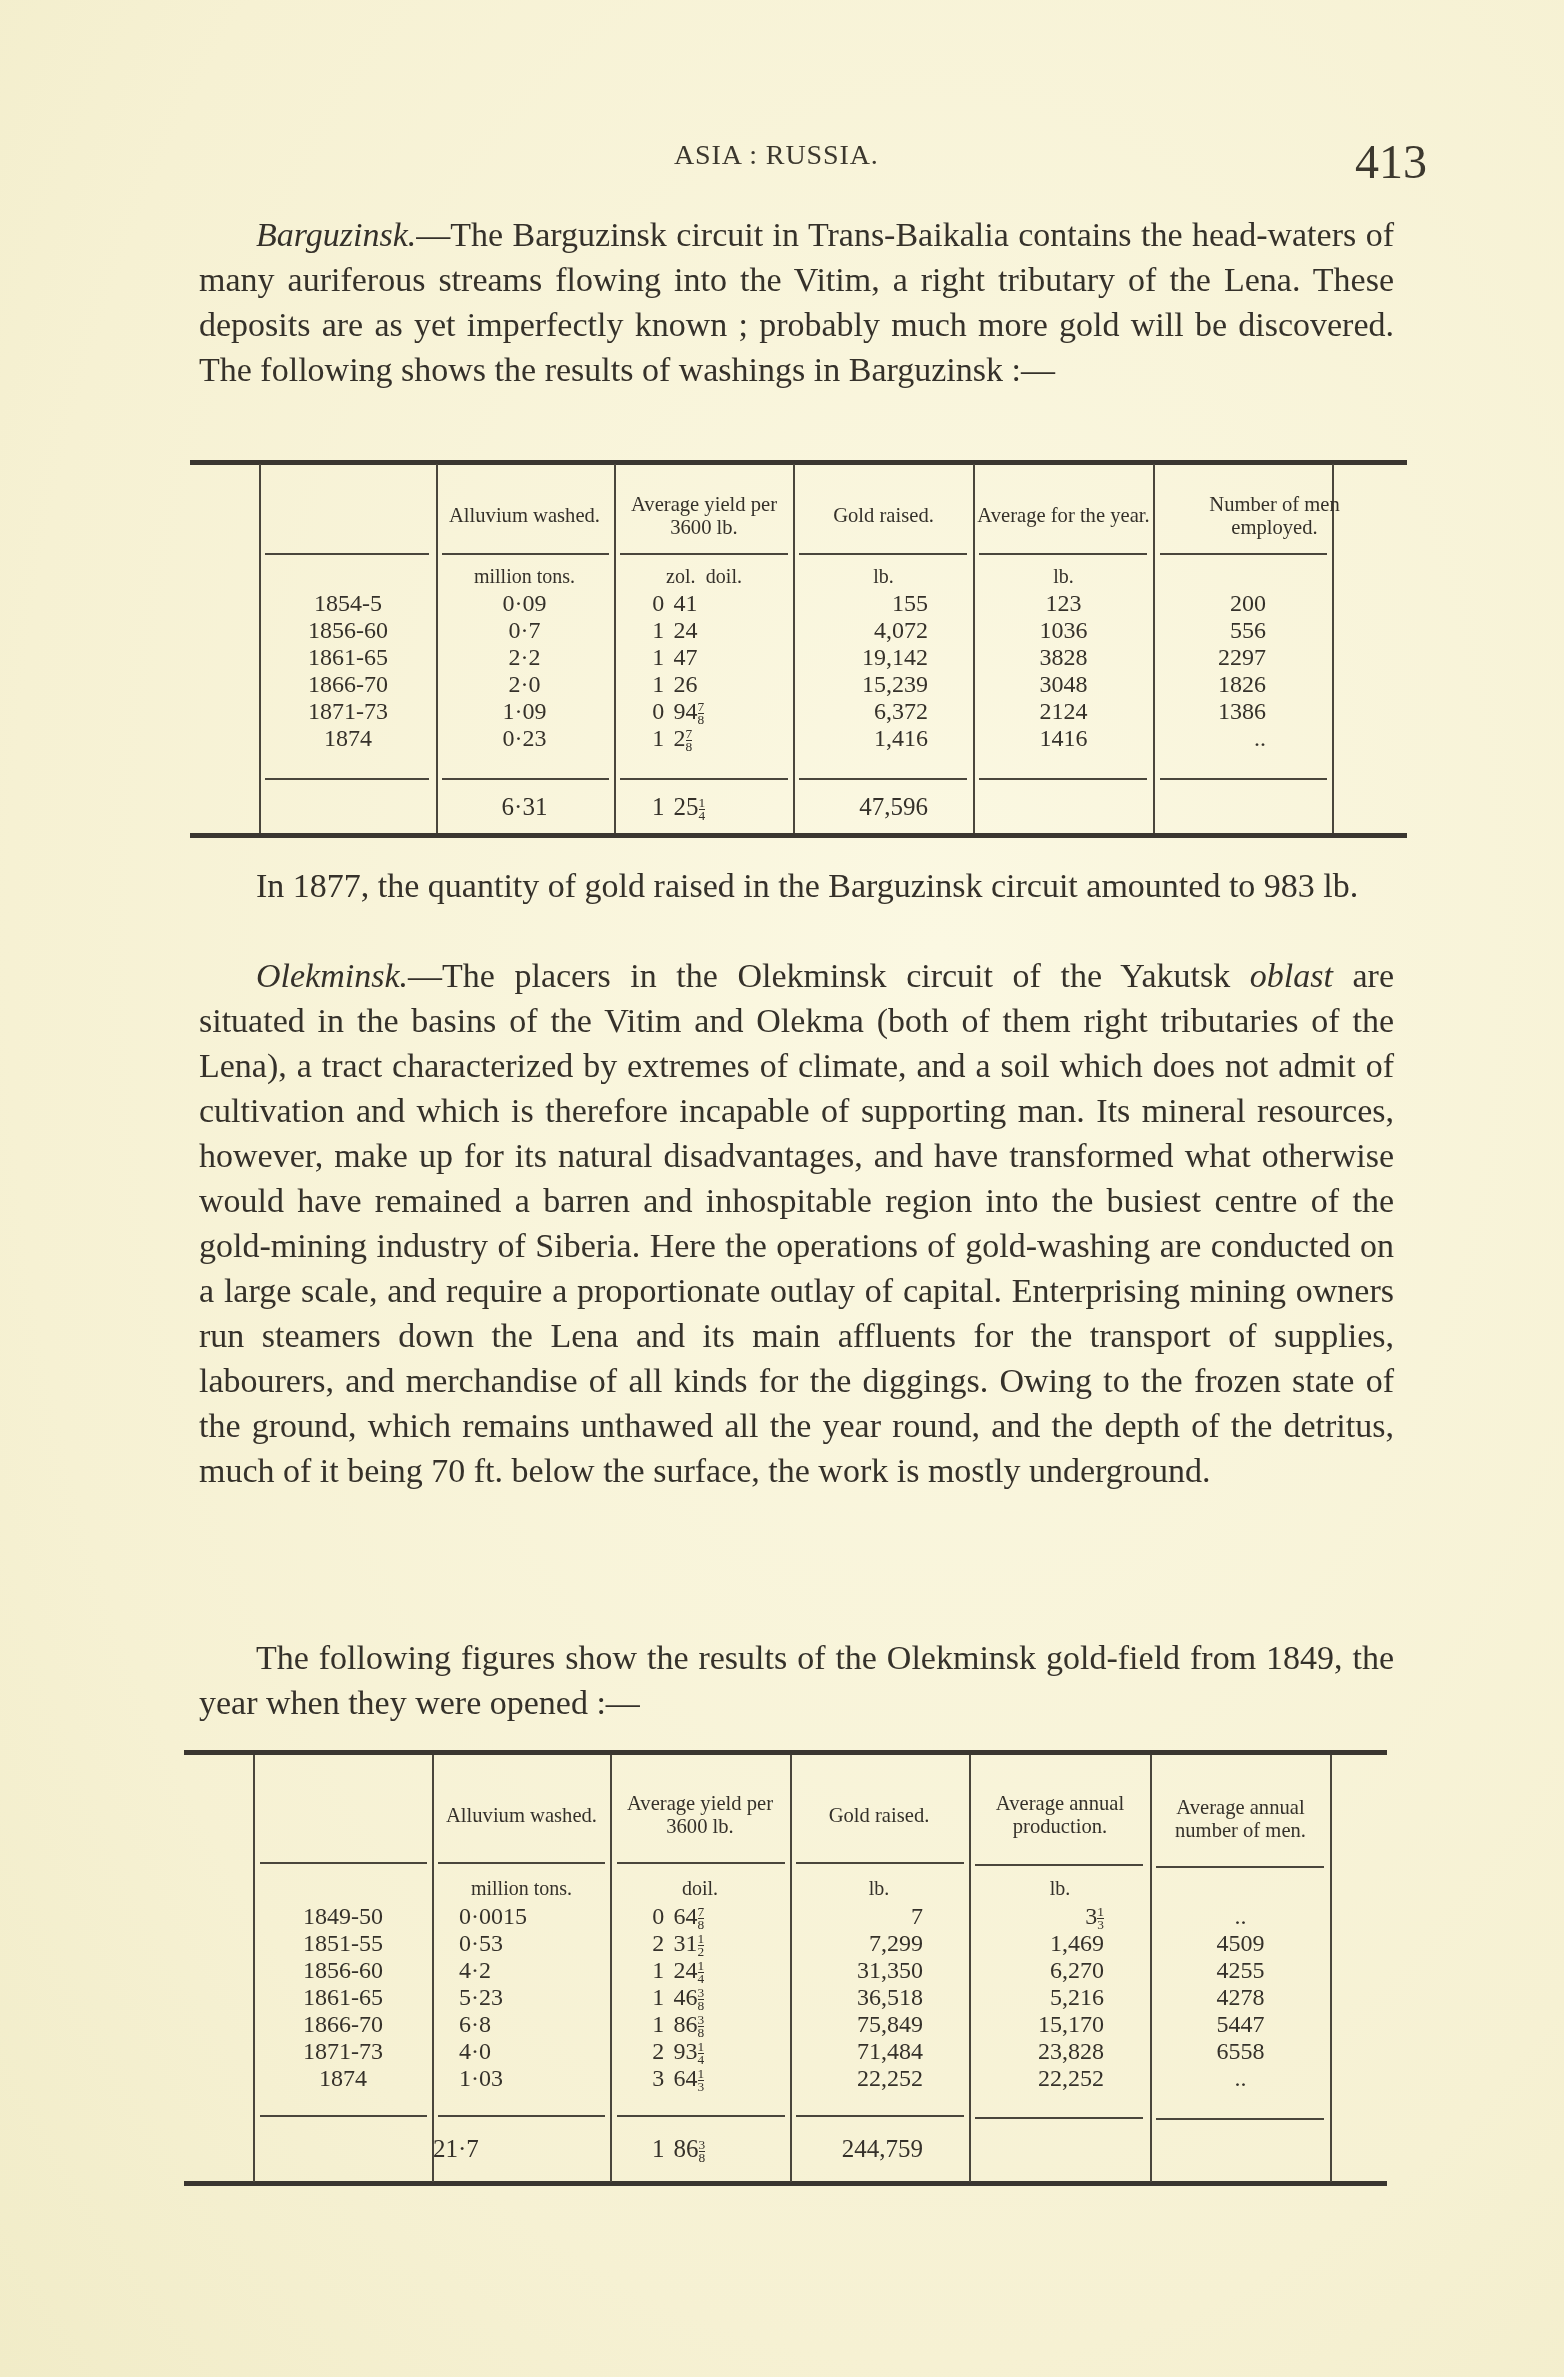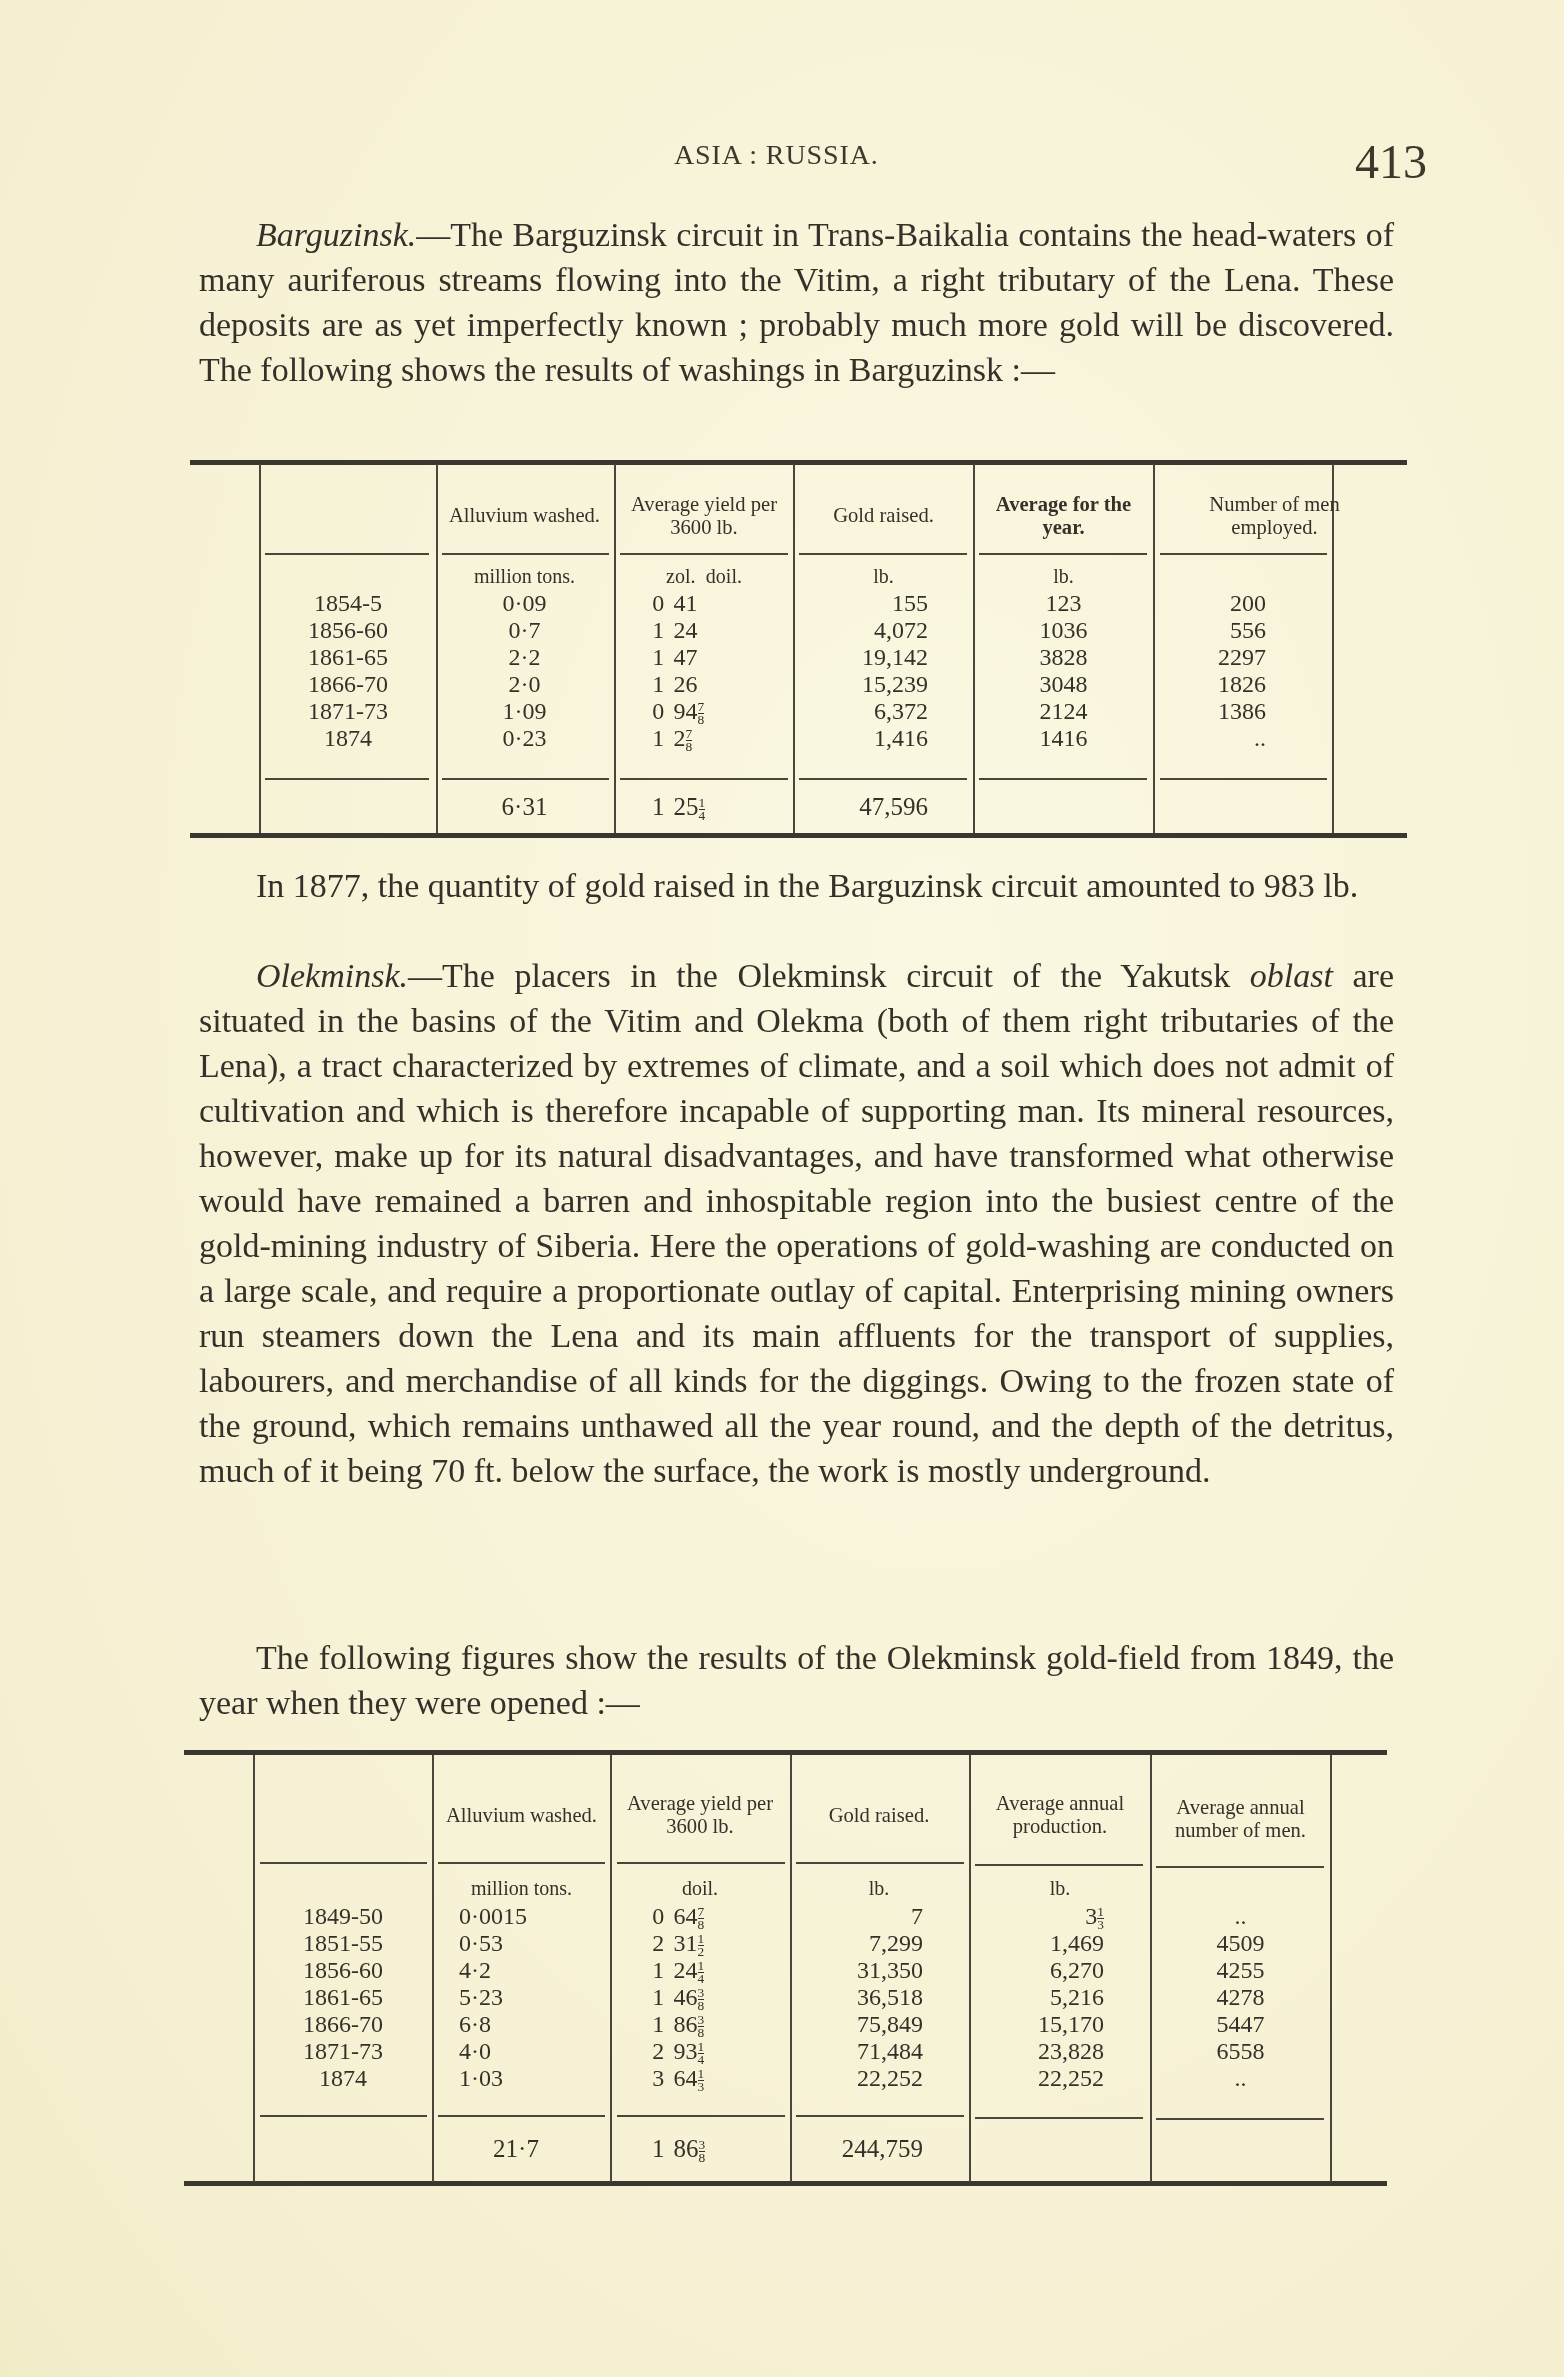--- a/index.html
+++ b/index.html
@@ -94,21 +94,21 @@
   <div class="hline" style="left:265px;top:778px;width:164px;"></div>
   <div class="hline" style="left:442px;top:778px;width:167px;"></div>
   <div class="hline" style="left:620px;top:778px;width:168px;"></div>
   <div class="hline" style="left:799px;top:778px;width:168px;"></div>
   <div class="hline" style="left:979px;top:778px;width:168px;"></div>
   <div class="hline" style="left:1160px;top:778px;width:167px;"></div>
 
   <div class="hdr" style="left:436px;top:484px;width:177px;height:63px;">Alluvium washed.</div>
   <div class="hdr" style="left:615px;top:484px;width:178px;height:63px;">Average yield per 3600 lb.</div>
   <div class="hdr" style="left:794px;top:484px;width:179px;height:63px;">Gold raised.</div>
-  <div class="hdr" style="left:974px;top:484px;width:179px;height:63px;font-weight:bold;">Average for the year.</div>
+  <div class="hdr" style="left:974px;top:484px;width:179px;height:63px;">Average for the year.</div>
   <div class="hdr" style="left:1154px;top:484px;width:177px;height:63px;padding-left:32px;">Number of men employed.</div>
 
   <div class="unit" style="left:436px;top:565px;width:177px;">million tons.</div>
   <div class="unit" style="left:615px;top:565px;width:178px;word-spacing:5.4px;">zol.  doil.</div>
   <div class="unit" style="left:794px;top:565px;width:179px;">lb.</div>
   <div class="unit" style="left:974px;top:565px;width:179px;">lb.</div>
 
   <div class="col center" style="left:260px;top:590px;width:176px;">
     <div>1854-5</div>
     <div>1856-60</div>
@@ -261,19 +261,19 @@
   <div class="col center" style="left:1151px;top:1903px;width:179px;">
     <div>..</div>
     <div>4509</div>
     <div>4255</div>
     <div>4278</div>
     <div>5447</div>
     <div>6558</div>
     <div>..</div>
   </div>
 
-  <div class="total" style="left:433px;top:2135px;width:166px;text-align:center;">21·7</div>
+  <div class="total" style="left:433px;top:2135px;width:166px;">21·7</div>
   <div class="total yield" style="left:643px;top:2135px;width:143px;">
     <span class="a">1</span><span class="b">86<span class="frac"><span class="n">3</span><span class="d">8</span></span></span>
   </div>
   <div class="total" style="left:790px;top:2135px;width:133px;text-align:right;">244,759</div>
 </div>
 
 
 </body></html>

